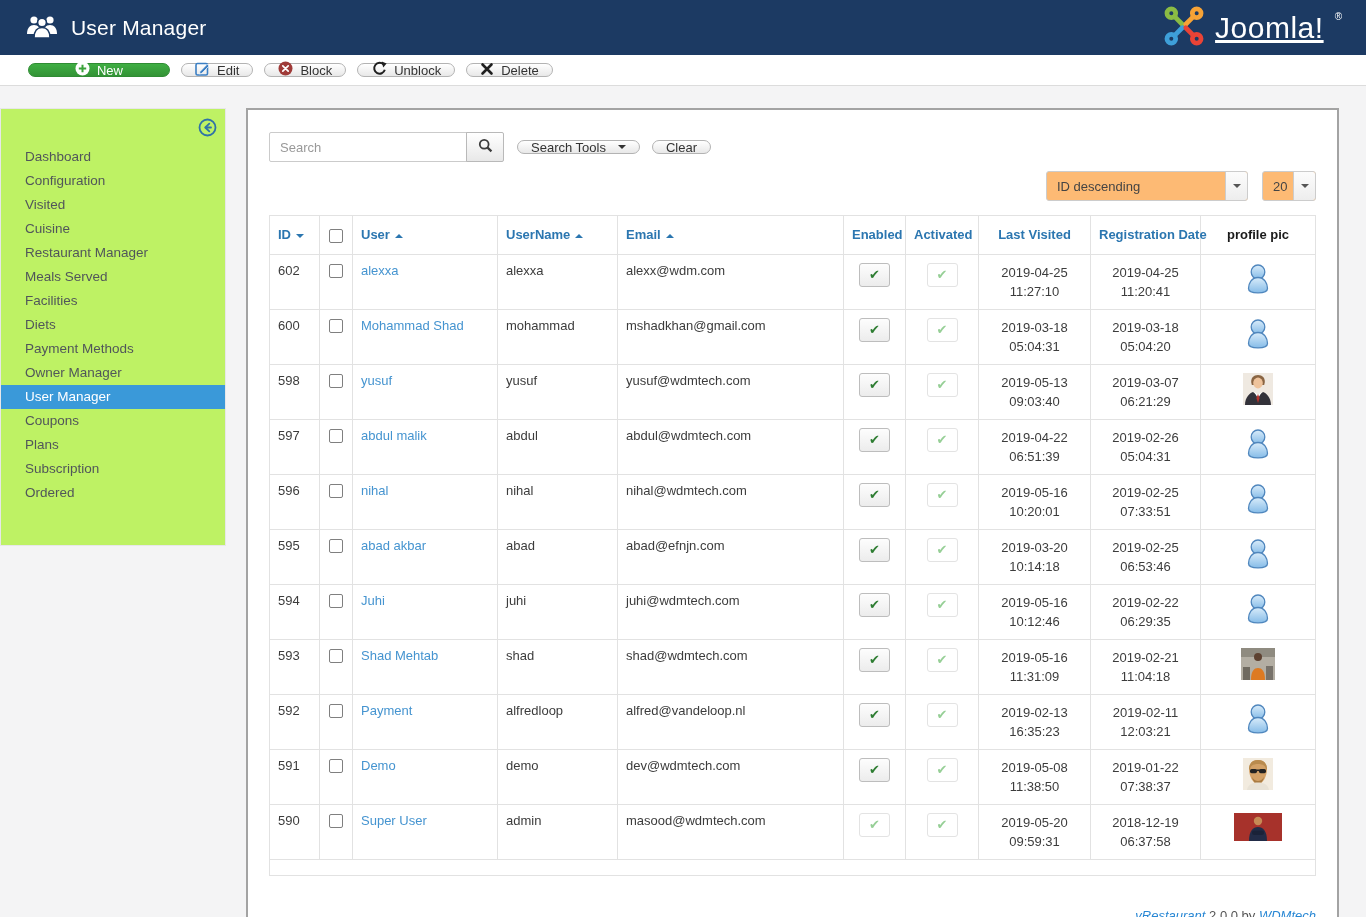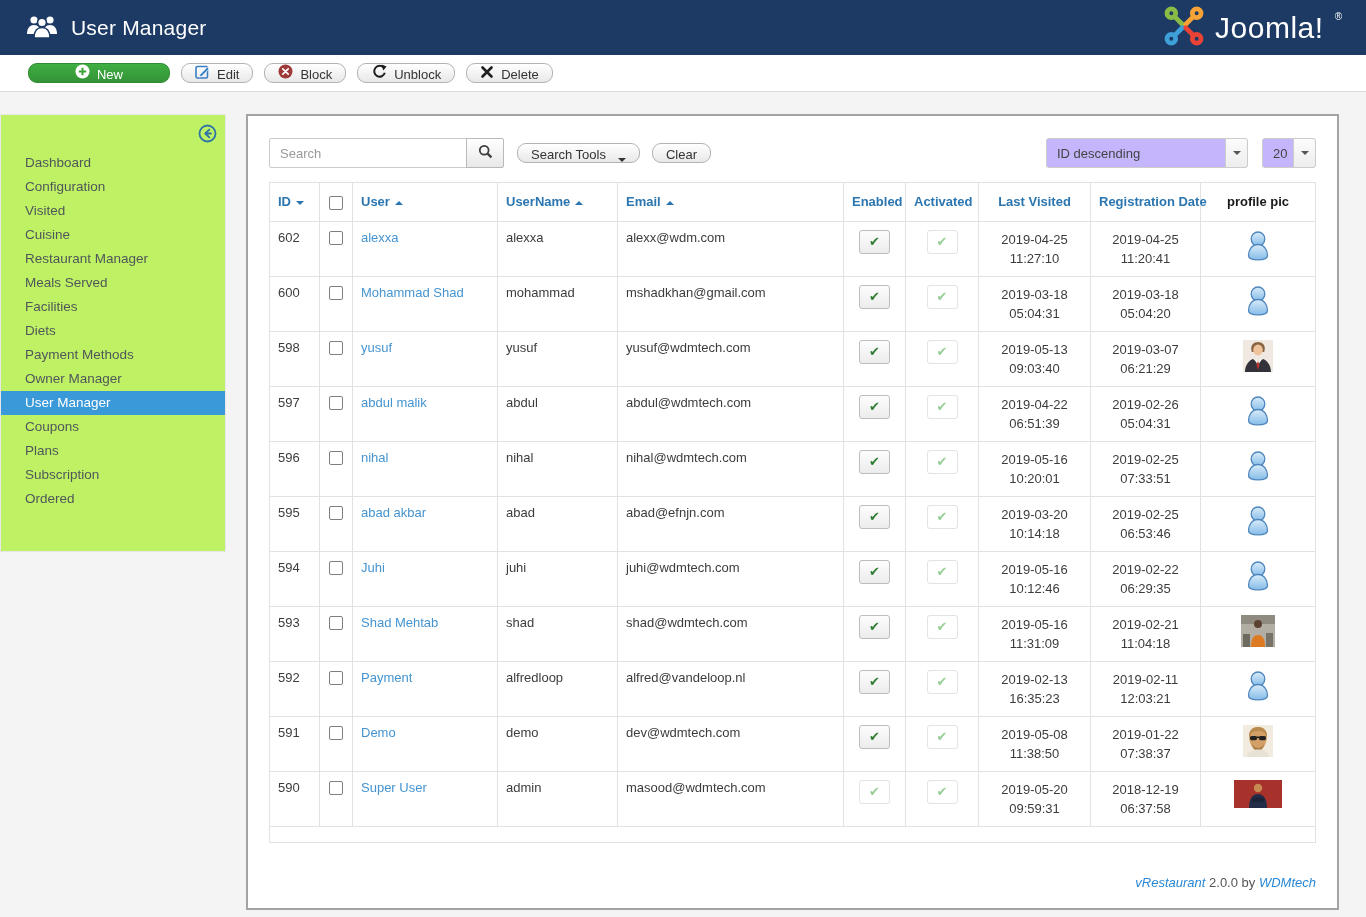--- a/index.html
+++ b/index.html
@@ -8,25 +8,25 @@
     width:1366px; height:917px; overflow:hidden;
     background:var(--page-bg,#f4f4f5);
     font-family:"Liberation Sans", sans-serif;
     font-size:13px; color:#333;
   }
   
   .topbar { height:55px; background:var(--header-bg,#1c3a63); display:flex; align-items:center; justify-content:space-between; padding:0 24px 0 26px; }
   .brand { display:flex; align-items:center; gap:13px; }
   .page-title { color:#fff; font-size:21px; font-weight:400; letter-spacing:.2px; }
   .logo { display:flex; align-items:center; gap:10px; }
-  .logo-text { color:#fff; font-size:30px; font-weight:500; letter-spacing:.5px; }
+  .logo-text { color:#fff; font-size:30px; font-weight:500; letter-spacing:.5px;text-decoration:underline; }
   .logo-reg { color:#fff; font-size:10px; position:relative; top:-11px; margin-left:1px; }
   
   .toolbar { background:#fff; padding:8px 0 8px 28px; border-bottom:1px solid #dcdcdc; display:flex; gap:11px; align-items:center; }
-  .btn { height:20px; display:inline-flex; align-items:flex-end; justify-content:center; gap:7px; padding:0 13px;
+  .btn { height:14px; display:inline-flex; align-items:center; justify-content:center; gap:7px; padding:0 13px;
          font-size:13px; color:#333; background:linear-gradient(#ffffff,#e8e8e8); border:1px solid #b3b3b3;
          border-radius:9px; cursor:pointer; font-family:inherit; white-space:nowrap; }
   .btn-new { width:142px; background:linear-gradient(#3fae43,#339336); border-color:#2f8c33; color:#fff; }
   
   .content { display:flex; align-items:flex-start; gap:20px; padding:22px 28px 0 0; }
   .sidebar { width:226px; flex:0 0 226px; min-height:430px; background:#bef264; border:1px solid #e7e7e9; padding:6px 0 40px; }
   .collapse-row { text-align:right; padding:3px 8px 0; }
   .collapse-row svg { cursor:pointer; }
   .nav { list-style:none; margin:5px 0 0; padding:0; font-size:13.5px; color:#51565a; }
   .nav li { padding:4px 10px 4px 24px; line-height:16px; cursor:pointer; }
@@ -37,21 +37,21 @@
   .search-group { display:flex; align-items:center; }
   .search-input { width:198px; height:30px; border:1px solid #cbcbcb; border-radius:2px 0 0 2px; padding:0 10px; font-size:13px; color:#333; font-family:inherit; outline:none; }
   .search-input::placeholder { color:#999; }
   .search-btn { width:38px; height:30px; margin-left:-1px; background:linear-gradient(#fff,#e8e8e8); border:1px solid #b9b9b9; border-radius:0 2px 2px 0; display:flex; align-items:center; justify-content:center; cursor:pointer; }
   .tools-btn { margin-left:13px; }
   .clear-btn { margin-left:12px; }
   .caret { display:inline-block; width:0; height:0; margin-left:5px; vertical-align:middle; }
   .caret.down { border-left:4px solid transparent; border-right:4px solid transparent; border-top:4px solid currentColor; }
   .caret.up   { border-left:4px solid transparent; border-right:4px solid transparent; border-bottom:4px solid currentColor; }
   .select-group { display:flex; gap:14px; }
-  .selectbox { display:flex; align-items:stretch; height:30px; border:1px solid #ccc; border-radius:3px; background:#c4b5fd; cursor:pointer; }
+  .selectbox { display:flex; align-items:stretch; height:30px; border:1px solid #ccc; border-radius:3px; background:#fdba74; cursor:pointer;margin-top:39px; }
   .selectbox .val { display:flex; align-items:center; padding:0 10px; font-size:13px; color:#444; }
   .sort-select .val { width:178px; }
   .limit-select .val { width:30px; }
   .selectbox .caretbox { width:22px; display:flex; align-items:center; justify-content:center; border-left:1px solid #ccc; background:linear-gradient(#fcfcfc,#ededed); border-radius:0 2px 2px 0; color:#555; }
   .selectbox .caretbox .caret { margin-left:0; }
   
   .users-table { width:calc(100% - 42px); margin:0 21px; border-collapse:collapse; table-layout:fixed; font-size:13px; }
   .users-table th, .users-table td { border:1px solid #e2e2e2; }
   .users-table th { padding:11px 8px; text-align:left; font-weight:bold; color:#2b76b0; white-space:nowrap; }
   .users-table th.th-center { text-align:center; }

